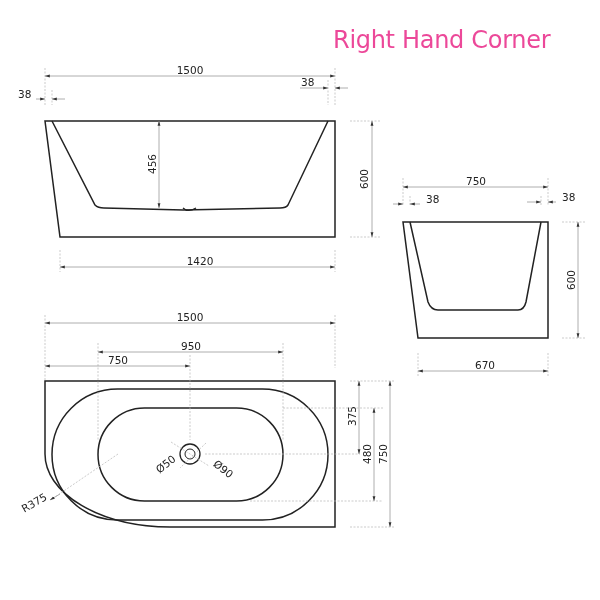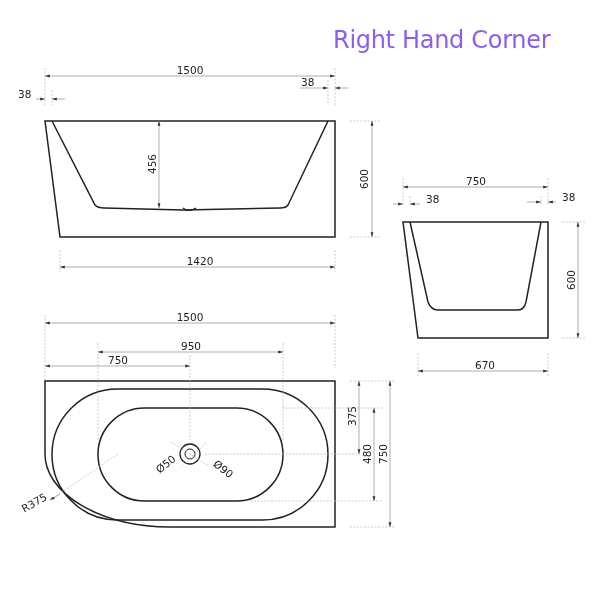--- a/index.html
+++ b/index.html
@@ -1,17 +1,17 @@
 <!DOCTYPE html>
 <html><head>
 <meta charset="utf-8">
 <style>
   html, body { margin: 0; padding: 0; background: #ffffff; }
   body { width: 600px; height: 600px; position: relative; overflow: hidden; font-family: "DejaVu Sans", sans-serif; }
-  .title { position: absolute; top: 26px; left: 333px; font-size: 24px; color: #8b5cf6; font-family: "DejaVu Sans", sans-serif; letter-spacing: -0.3px; }
+  .title { position: absolute; top: 26px; left: 333px; font-size: 24px; color: #ec4899; font-family: "DejaVu Sans", sans-serif; letter-spacing: -0.3px; }
   svg { position: absolute; left: 0; top: 0; }
   .outline { fill: none; stroke: #222; stroke-width: 1.5; }
   .dim { stroke: #9a9a9a; stroke-width: 0.8; fill: none; }
   .ext { stroke: #b5b5b5; stroke-width: 0.7; stroke-dasharray: 2 1.5; fill: none; }
   .lbl { font-family: "DejaVu Sans", sans-serif; font-size: 10.5px; fill: #222; }
 </style>
 </head>
 <body>
 
 <div class="title">Right Hand Corner</div>

